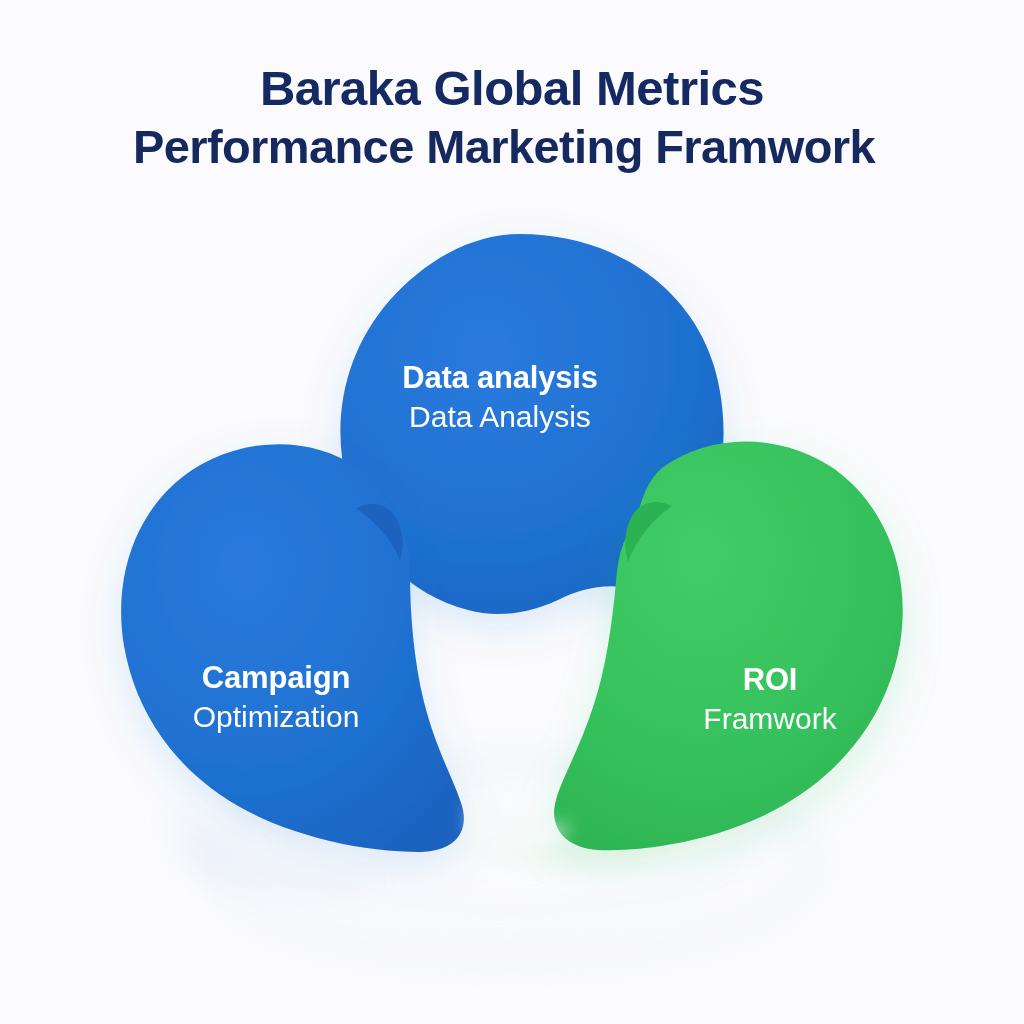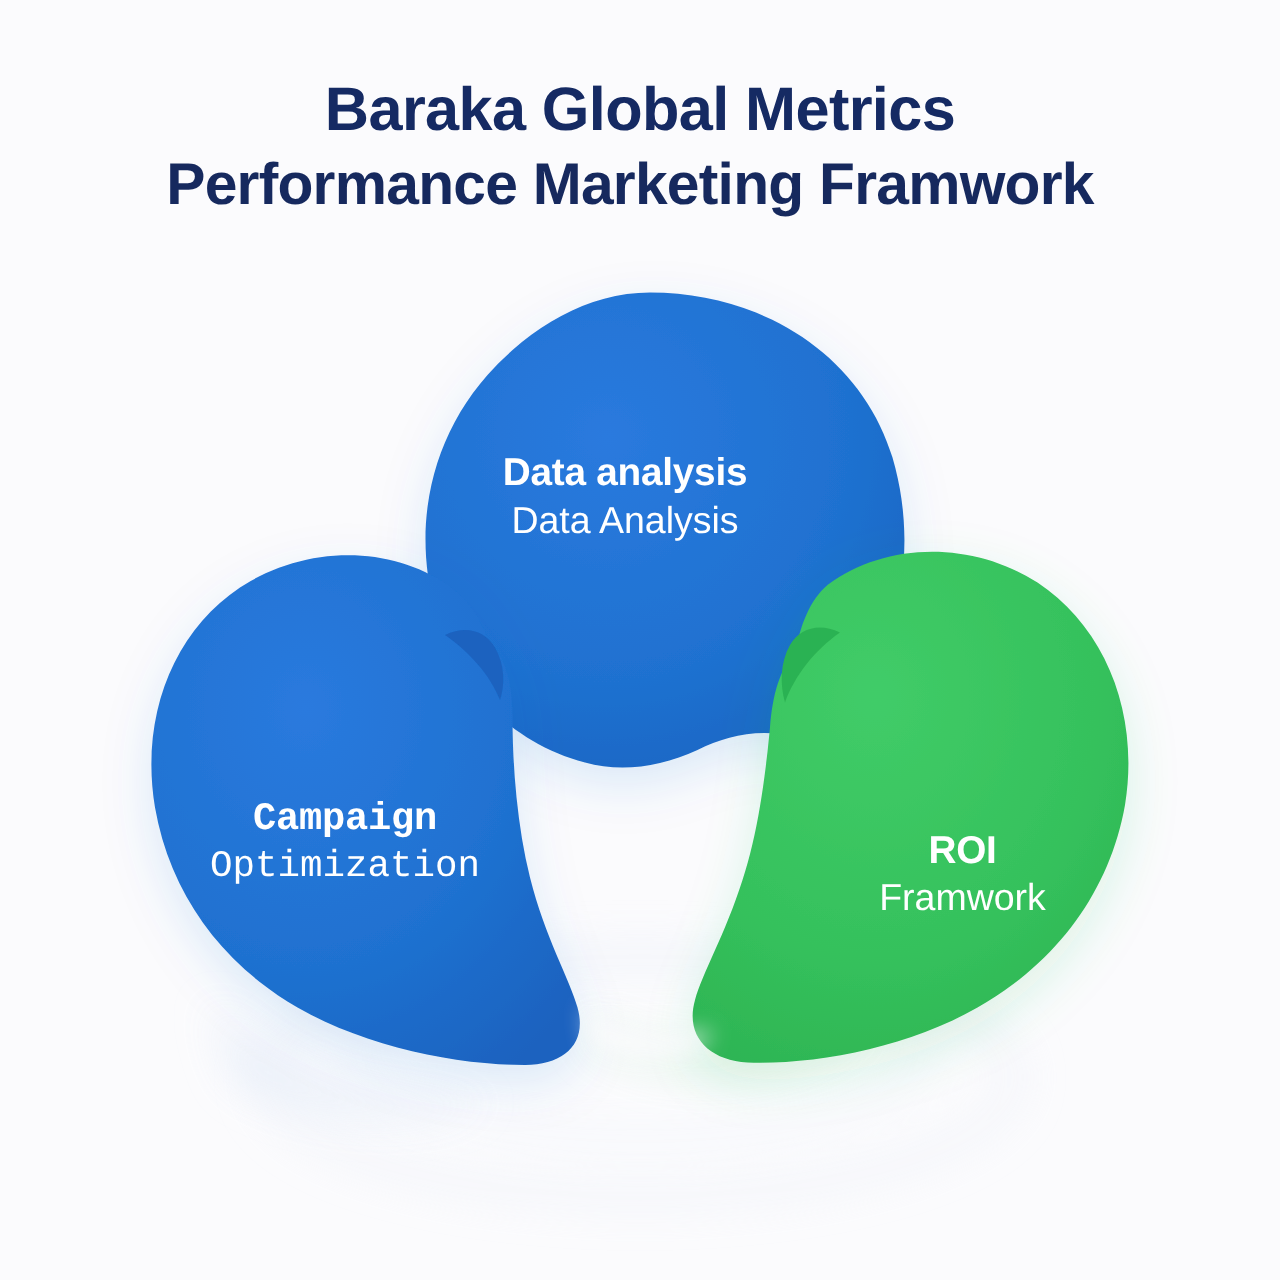--- a/index.html
+++ b/index.html
@@ -79,21 +79,21 @@
   .node-label .lbl-secondary {
     display: block;
     font-size: 30px;
     font-weight: 400;
     letter-spacing: 0px;
     margin-top: 2px;
     white-space: nowrap;
   }
 
   #label-data   { left: 342px; top: 348px; width: 316px; margin-top: 12px; }
-  #label-camp   { left: 118px; top: 638px; width: 316px; font-family: Liberation Mono, monospace; }
+  #label-camp   { left: 118px; top: 660px; width: 316px; }
   #label-roi    { left: 612px; top: 662px; width: 316px; }
 </style>
 </head>
 <body>
 
 <div id="canvas">
 
   <div class="heading">
     <span class="title-main">Baraka Global Metrics</span>
     <span class="title-sub">Performance Marketing Framwork</span>

